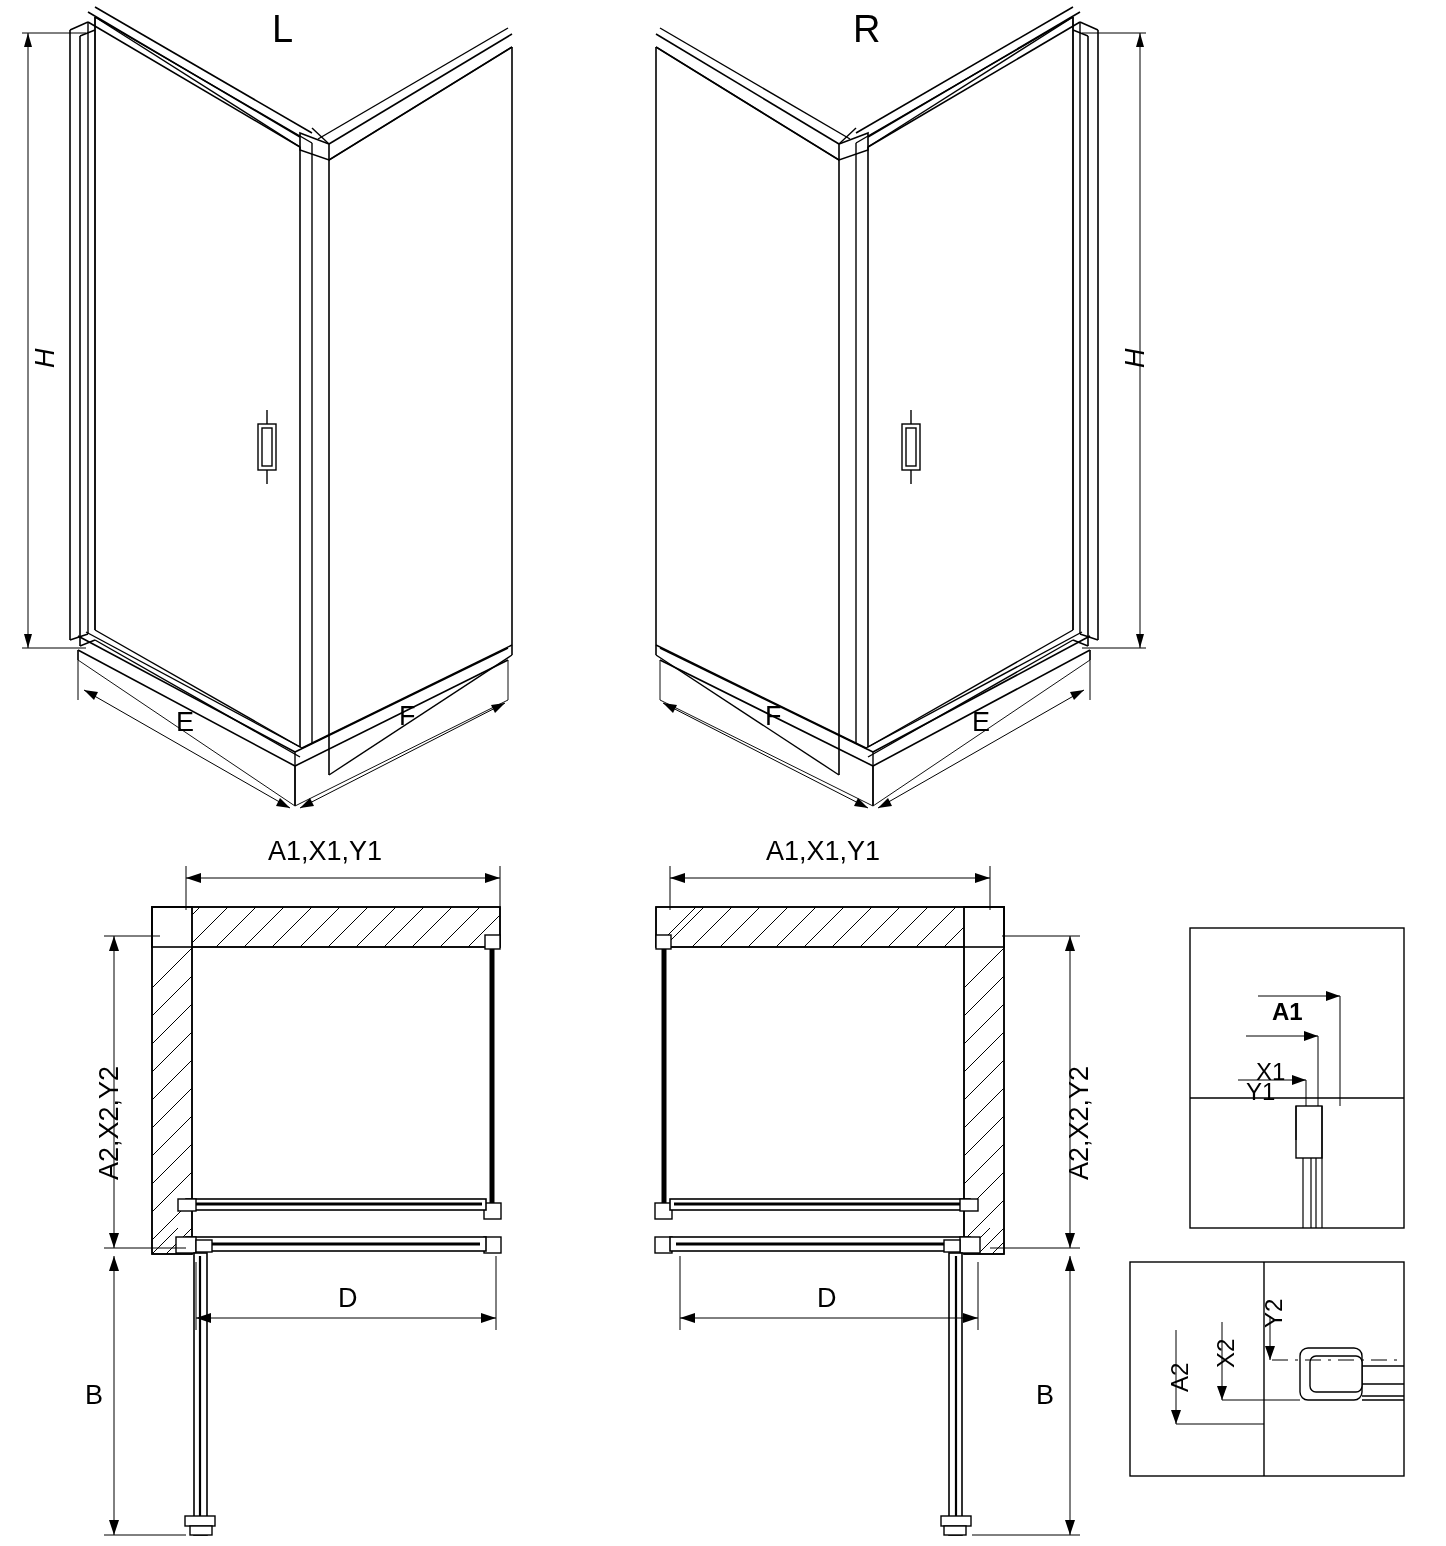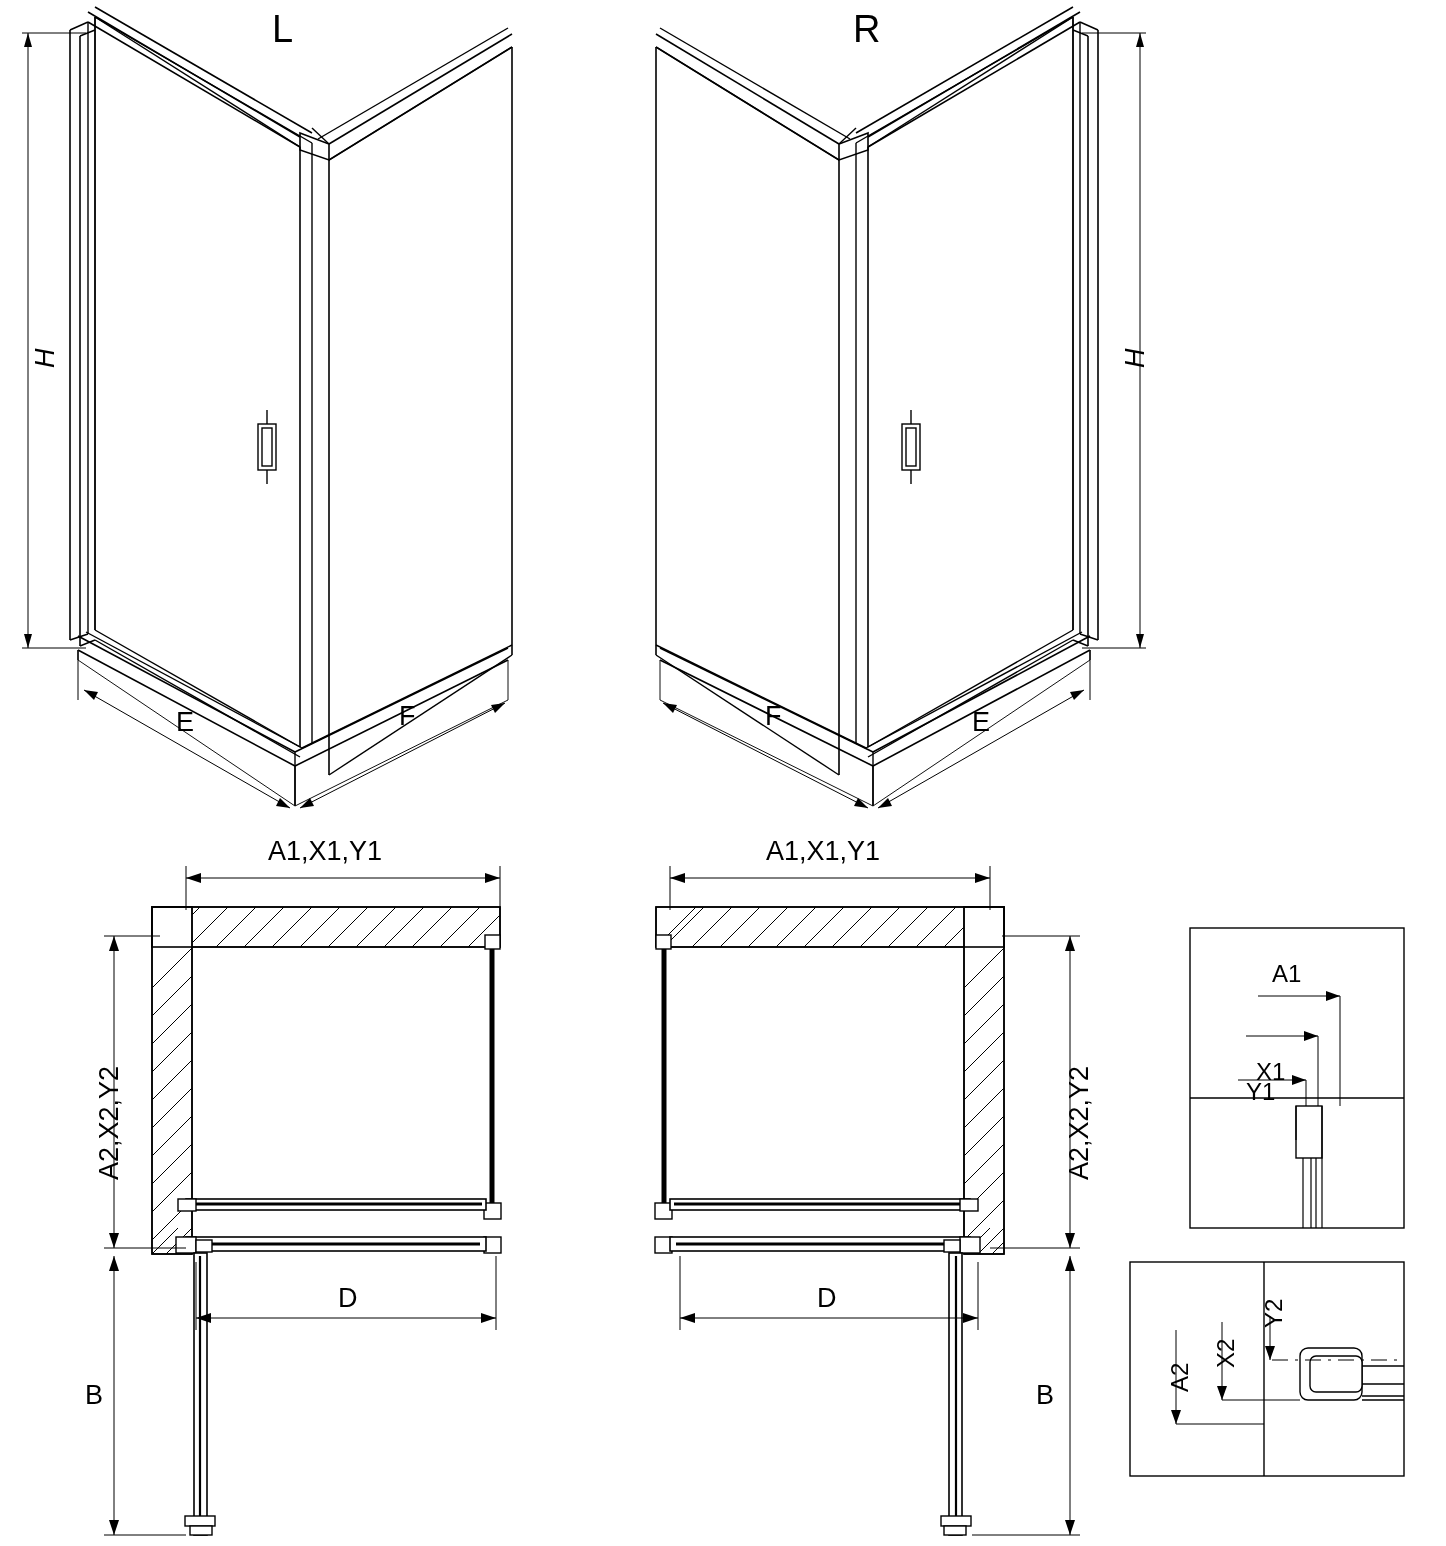--- a/index.html
+++ b/index.html
@@ -525,21 +525,21 @@
   <div class="lbl lbl-mid" style="left:268px; top:838px;">A1,X1,Y1</div>
   <div class="lbl lbl-mid rot90" style="left:96px; top:1180px;">A2,X2,Y2</div>
   <div class="lbl lbl-mid" style="left:338px; top:1285px;">D</div>
   <div class="lbl lbl-mid" style="left:85px; top:1382px;">B</div>
 
   <div class="lbl lbl-mid" style="left:766px; top:838px;">A1,X1,Y1</div>
   <div class="lbl lbl-mid rot90" style="left:1066px; top:1180px;">A2,X2,Y2</div>
   <div class="lbl lbl-mid" style="left:817px; top:1285px;">D</div>
   <div class="lbl lbl-mid" style="left:1036px; top:1382px;">B</div>
 
-  <div class="lbl lbl-sm" style="left:1272px; top:962px;">A1</div>
+  <div class="lbl lbl-sm" style="left:1272px; top:1000px;font-weight:bold;">A1</div>
   <div class="lbl lbl-sm" style="left:1256px; top:1060px;">X1</div>
   <div class="lbl lbl-sm" style="left:1246px; top:1080px;">Y1</div>
 
   <div class="lbl lbl-sm rot90" style="left:1168px; top:1392px;">A2</div>
   <div class="lbl lbl-sm rot90" style="left:1214px; top:1368px;">X2</div>
   <div class="lbl lbl-sm rot90" style="left:1262px; top:1328px;">Y2</div>
 
 </div>
 
 </body></html>

